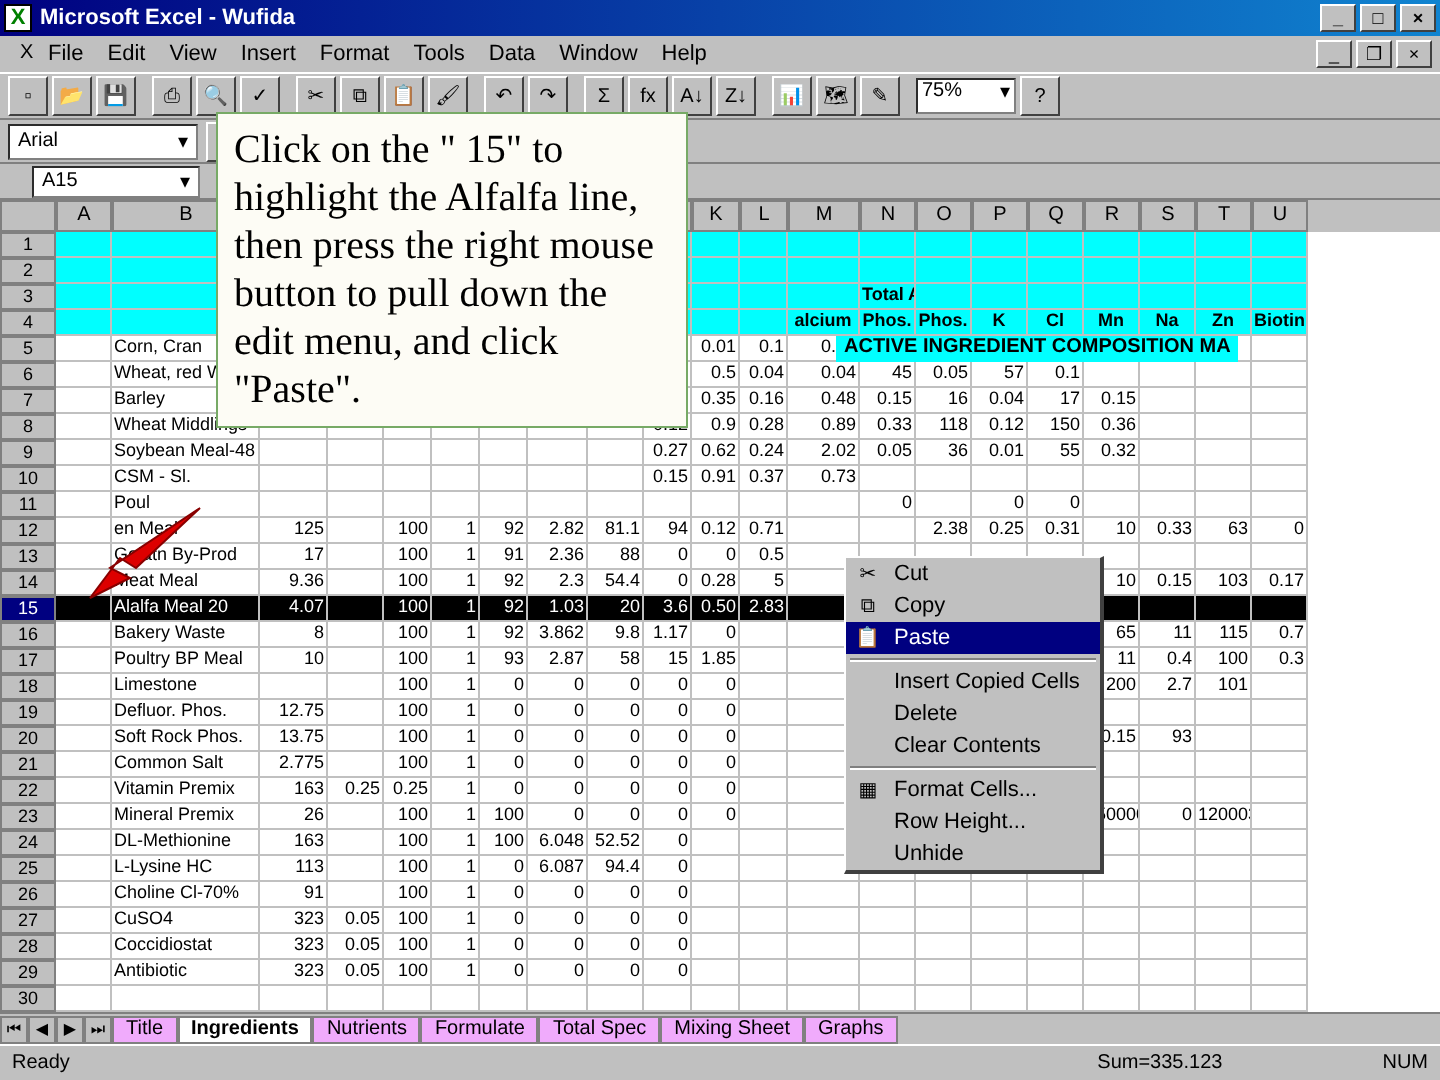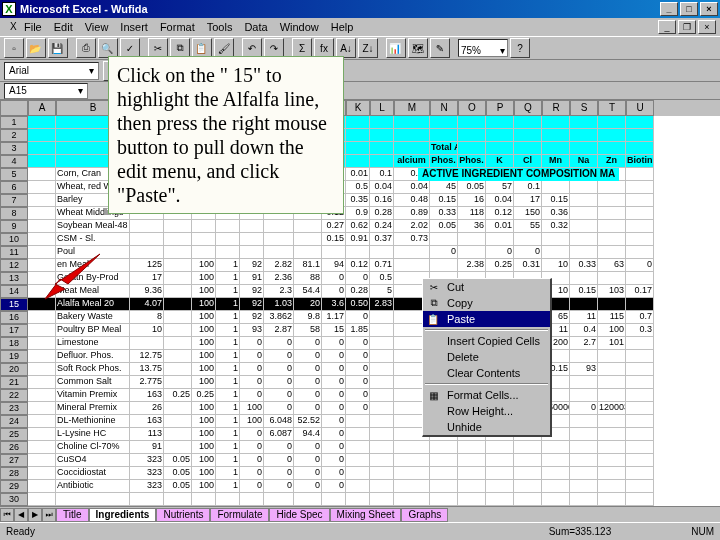--- a/index.html
+++ b/index.html
@@ -7,25 +7,25 @@
   .window { width: 720px; height: 540px; background: #c0c0c0; display: flex; flex-direction: column; }
   .titlebar { background: linear-gradient(to right, #000080, #1084d0); color: #fff; display: flex; align-items: center; height: 18px; padding: 0 2px; font-size: 11px; font-weight: bold; }
   .titlebar .logo { width: 14px; height: 14px; background: #fff; color: #008000; display: inline-flex; align-items: center; justify-content: center; font-size: 11px; font-weight: bold; margin-right: 4px; border: 1px solid #000; }
   .winbtns { margin-left: auto; display: flex; gap: 2px; }
   .winbtn { width: 18px; height: 14px; background: #c0c0c0; border: 1px solid #fff; border-right-color: #404040; border-bottom-color: #404040; font-size: 9px; display: flex; align-items: center; justify-content: center; color: #000; }
   .menubar { display: flex; height: 18px; align-items: center; padding: 0 4px; font-size: 11px; }
   .menubar span { padding: 1px 6px; }
   .toolbar { display: flex; height: 24px; align-items: center; padding: 2px 4px; gap: 2px; border-top: 1px solid #fff; border-bottom: 1px solid #808080; }
   .tbtn { width: 20px; height: 20px; background: #c0c0c0; border: 1px solid #fff; border-right-color: #404040; border-bottom-color: #404040; display: flex; align-items: center; justify-content: center; font-size: 10px; color: #000; }
   .tsep { width: 4px; }
-  .zoom { width: 50px; height: 18px; background: #fff; border: 1px inset #808080; font-size: 10px; display: flex; align-items: flex-end; padding: 0 2px; }
+  .zoom { width: 50px; height: 18px; background: #fff; border: 1px inset #808080; font-size: 10px; display: flex; align-items: flex-start; padding: 0 2px; }
   .fontrow { display: flex; height: 22px; align-items: center; padding: 2px 4px; gap: 4px; border-bottom: 1px solid #808080; }
   .fontname { width: 95px; height: 18px; background: #fff; border: 1px inset #808080; padding: 0 4px; font-size: 10px; display: flex; align-items: center; }
   .namebox-row { display: flex; height: 18px; align-items: center; border-bottom: 1px solid #808080; }
-  .namebox { width: 84px; height: 16px; background: #fff; border: 1px inset #808080; padding: 0 4px; font-size: 10px; display: flex; align-items: center; margin-left: 4px; }
+  .namebox { width: 84px; height: 16px; background: #fff; border: 1px inset #808080; padding: 0 4px; font-size: 10px; display: flex; align-items: center; margin-left: 16px; }
   .grid-area { flex: 1; background: #fff; overflow: hidden; position: relative; }
   .colheads { display: flex; height: 16px; background: #c0c0c0; }
   .rcorner { width: 28px; border: 1px solid #808080; background: #c0c0c0; }
   .colh { border: 1px solid #808080; background: #c0c0c0; text-align: center; font-size: 10px; line-height: 14px; }
   .rows { display: flex; flex-direction: column; }
   .row { display: flex; height: 13px; }
   .rowh { width: 28px; background: #c0c0c0; border: 1px solid #808080; text-align: center; font-size: 9px; line-height: 11px; }
   .rowh.sel { background: #000080; color: #fff; }
   .cell { border-right: 1px solid #c0c0c0; border-bottom: 1px solid #c0c0c0; font-size: 9px; line-height: 11px; padding: 0 1px; overflow: hidden; white-space: nowrap; }
   .row.sel .cell { background: #000; color: #fff; }
@@ -883,21 +883,21 @@
 
   <div class="sheet-tabs">
     <div class="navbtn">⏮</div>
     <div class="navbtn">◀</div>
     <div class="navbtn">▶</div>
     <div class="navbtn">⏭</div>
     <div class="tab">Title</div>
     <div class="tab active">Ingredients</div>
     <div class="tab">Nutrients</div>
     <div class="tab">Formulate</div>
-    <div class="tab">Hide Spec</div>
+    <div class="tab">Total Spec</div>
     <div class="tab">Mixing Sheet</div>
     <div class="tab">Graphs</div>
   </div>
 
   <div class="statusbar">
     <span>Ready</span>
     <span class="spacer"></span>
     <span>Sum=335.123</span>
     <span style="width:80px;"></span>
     <span>NUM</span>

